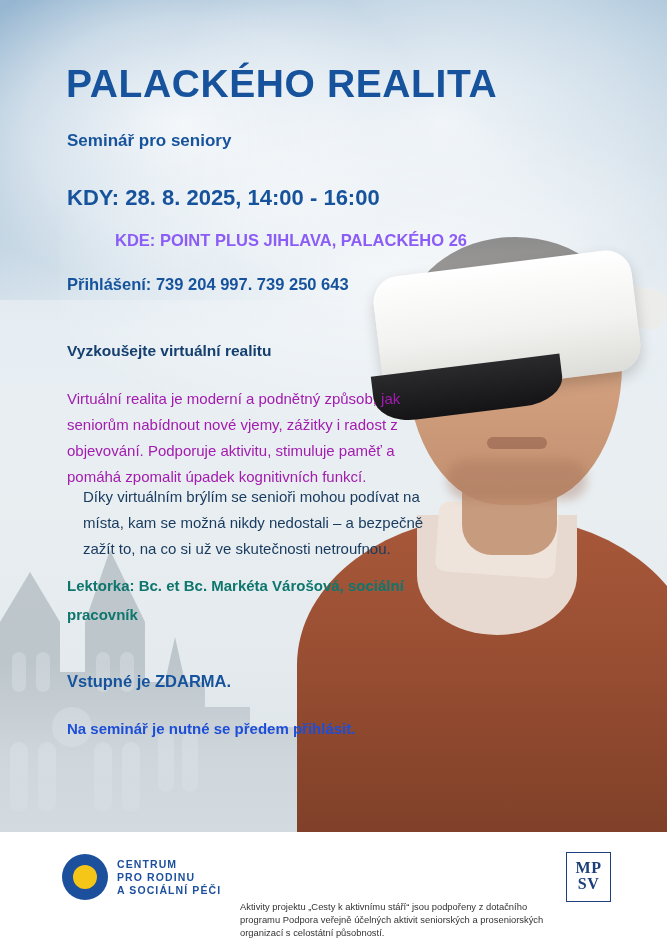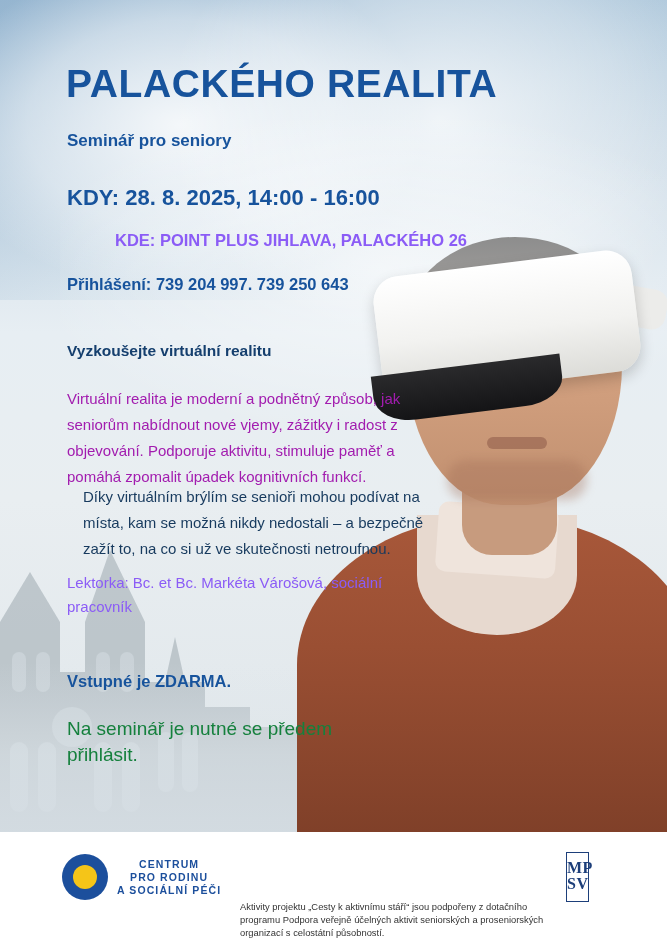--- a/index.html
+++ b/index.html
@@ -276,41 +276,41 @@
     line-height: 26px;
     color: #173a5e;
     margin-left: 16px;
   }
   .lecturer {
     position: absolute;
     left: 67px;
     top: 571px;
     width: 340px;
     font-size: 15px;
-    line-height: 24px;
-    font-weight: normal;
-    color: #8b5cf6;
+    line-height: 29px;
+    font-weight: bold;
+    color: #0f766e;
   }
   .free {
     position: absolute;
     left: 67px;
     top: 672px;
     font-size: 16.5px;
     font-weight: bold;
     color: #17539c;
   }
   .must {
     position: absolute;
     left: 67px;
     top: 716px;
     width: 300px;
-    font-size: 19px;
+    font-size: 15px;
     line-height: 26px;
-    font-weight: normal;
-    color: #15803d;
+    font-weight: bold;
+    color: #1d4ed8;
   }
 
   
   .footer {
     position: absolute;
     left: 0;
     top: 832px;
     width: 667px;
     height: 117px;
     background: #ffffff;
@@ -346,37 +346,36 @@
     border-radius: 0 30px 30px 0;
     background: #ffffff;
     opacity: 0.0;
   }
   .logo-text {
     font-size: 10.5px;
     line-height: 13px;
     letter-spacing: 1.1px;
     color: #1c4f9c;
     font-weight: bold;
-    text-align: center;
   }
   .footer-note {
     position: absolute;
     left: 240px;
     top: 26px;
     width: 310px;
     font-size: 9.4px;
     line-height: 13px;
     color: #333333;
     margin-top: 42px;
   }
   .mpsv {
     position: absolute;
     left: 566px;
     top: 20px;
-    width: 23px;
+    width: 45px;
     height: 50px;
     border: 1.6px solid #1d3f7a;
     color: #1d3f7a;
     font-family: "Liberation Serif", serif;
     font-size: 16px;
     font-weight: bold;
     line-height: 16px;
     text-align: center;
     padding-top: 7px;
     box-sizing: border-box;

